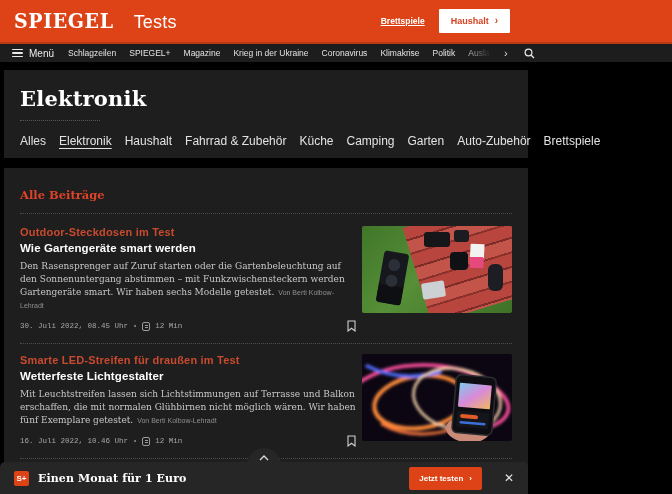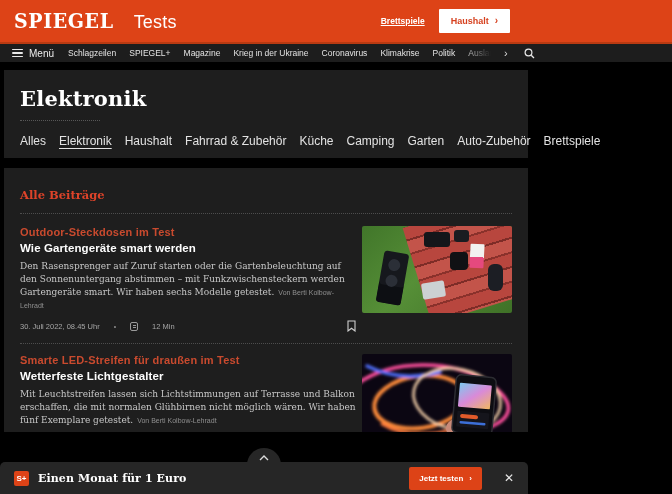--- a/index.html
+++ b/index.html
@@ -36,31 +36,31 @@
 
   
   .card { position:absolute; left:4px; width:524px; background:#1e1e1e; }
   .card-head { top:70px; height:88px; padding:16px 16px 0; }
   .page-title { font-family:"DejaVu Serif", serif; font-weight:bold; font-size:21px; color:#fff; letter-spacing:0.2px; }
   .title-dots { width:80px; border-top:1.5px dotted #575757; margin-top:9px; }
   .tab-row { display:flex; gap:13px; margin-top:13px; }
   .tab { color:#e3e3e3; font-size:12px; cursor:pointer; padding-bottom:3px; white-space:nowrap; }
   .tab.active { text-decoration:underline; text-underline-offset:3px; }
 
-  .card-list { top:168px; height:264px; padding:20px 16px 12px; overflow:hidden; }
+  .card-list { top:168px; height:326px; padding:20px 16px 12px; overflow:hidden; }
   .section-title { font-family:"DejaVu Serif", serif; font-weight:bold; font-size:11.5px; color:#de4329; }
   .full-dots { border-top:1.5px dotted #4d4d4d; margin-top:11px; }
   .articles { margin-top:12px; }
   .article { display:flex; align-items:flex-start; }
   .art-text { width:348px; padding-right:6px; }
   .kicker { font-size:11px; font-weight:bold; color:#c94a2e; letter-spacing:0.2px; }
   .art-title { font-size:11.5px; font-weight:bold; color:#fdfdfd; margin-top:4px; letter-spacing:0.1px; }
   .teaser { font-family:"DejaVu Serif", serif; font-size:9px; color:#c7c7c7; line-height:1.45; margin-top:6px; }
   .author { font-family:"Liberation Sans", sans-serif; font-size:7px; color:#8f8f8f; margin-left:4px; }
-  .meta-row { display:flex; align-items:center; margin-top:8px; color:#a6a6a6; font-size:7.5px; gap:14px; }
+  .meta-row { display:flex; align-items:center; margin-top:8px; color:#a6a6a6; font-size:7.5px; gap:5px;font-family:Liberation Mono, monospace; }
   .meta-dot { font-size:7px; color:#8a8a8a; }
   .rt-icon { width:8px; height:9px; border:1px solid #9a9a9a; border-radius:2px; position:relative; }
   .rt-icon::after { content:""; position:absolute; left:1.5px; top:2.5px; width:3.5px; height:1px; background:#9a9a9a; box-shadow:0 2px 0 #9a9a9a; }
   .bookmark { margin-left:auto; display:flex; cursor:pointer; }
   .art-img { width:150px; height:87px; margin-left:auto; border-radius:2px; overflow:hidden; position:relative; flex:0 0 auto; }
   .art-sep { border-top:1.5px dotted #4d4d4d; margin:11px 0 10px; }
 
   
   .img-garden { background:linear-gradient(135deg,#41762a 0%, #568f37 45%, #3f7127 100%); }
   .planks { position:absolute; left:52px; top:-22px; width:150px; height:100px; transform:rotate(-17deg);

